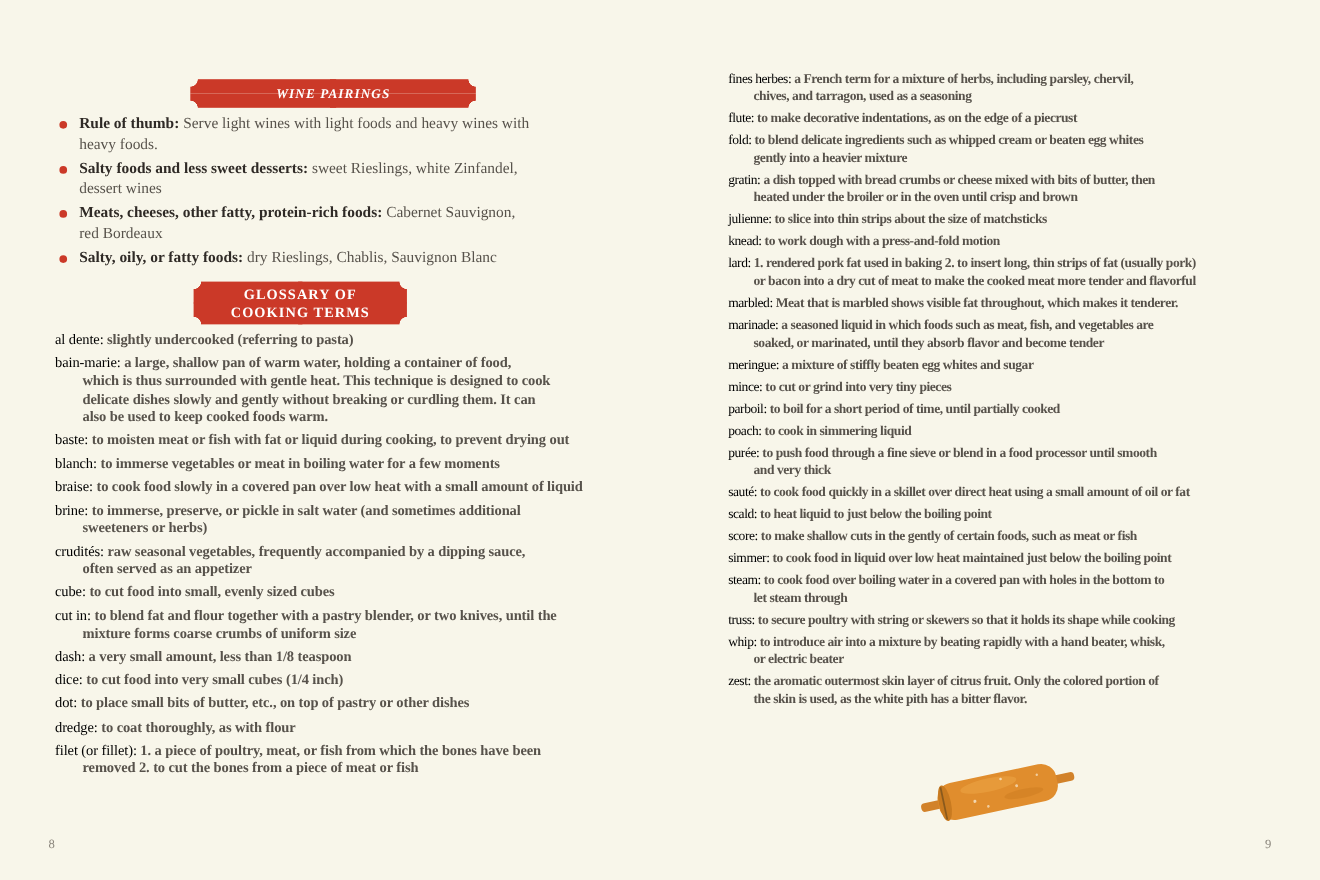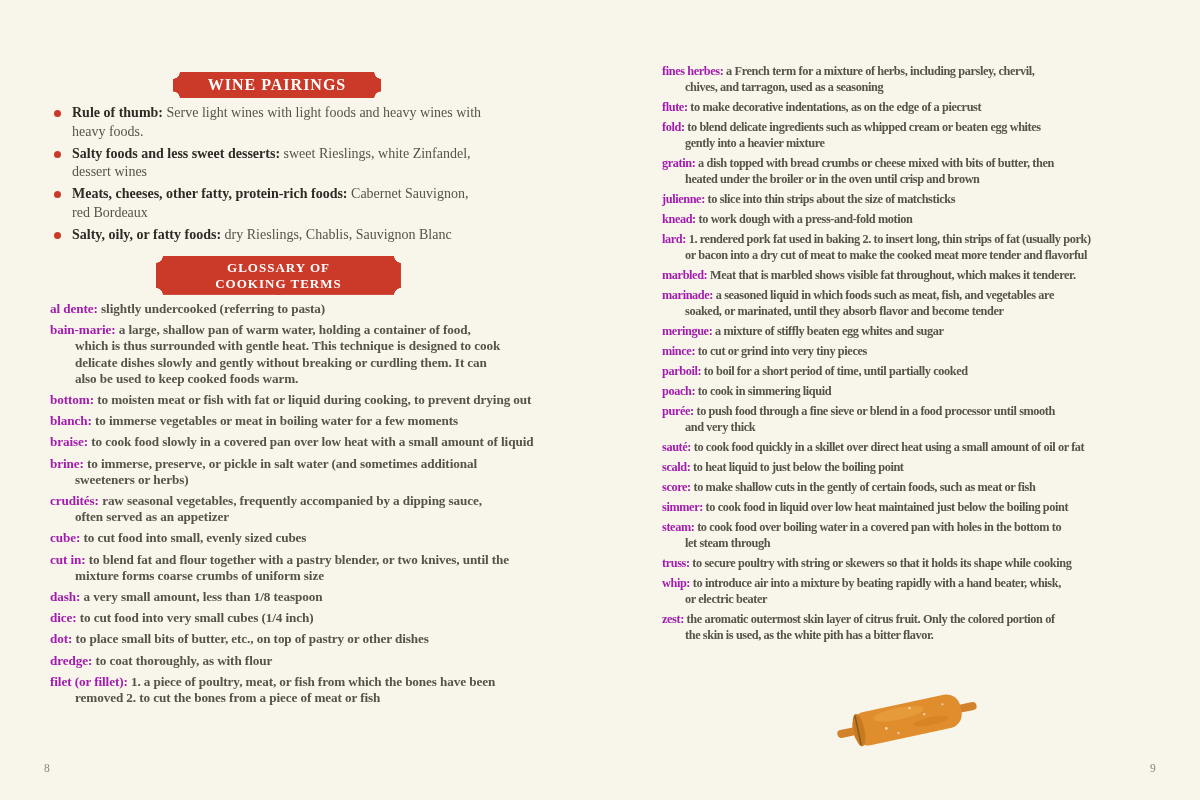--- a/index.html
+++ b/index.html
@@ -17,37 +17,37 @@
     position:absolute;
     display:flex;align-items:center;justify-content:center;
     color:#ffffff;font-weight:700;text-align:center;
     letter-spacing:1px;white-space:pre-line;
     background:
       radial-gradient(circle at 0 0,      rgba(0,0,0,0) 6.5px, var(--red,#cb3928) 7px) 0 0/51% 51% no-repeat,
       radial-gradient(circle at 100% 0,   rgba(0,0,0,0) 6.5px, var(--red,#cb3928) 7px) 100% 0/51% 51% no-repeat,
       radial-gradient(circle at 0 100%,   rgba(0,0,0,0) 6.5px, var(--red,#cb3928) 7px) 0 100%/51% 51% no-repeat,
       radial-gradient(circle at 100% 100%,rgba(0,0,0,0) 6.5px, var(--red,#cb3928) 7px) 100% 100%/51% 51% no-repeat;
   }
-  #wine-banner{left:125px;top:72px;width:208px;height:26px;font-size:16px;}
-  #glossary-banner{left:108px;top:256px;width:245px;height:39px;font-size:13px;line-height:15.5px;}
+  #wine-banner{left:125px;top:72px;width:260px;height:26px;font-size:12px;font-style:italic;}
+  #glossary-banner{left:128px;top:256px;width:194px;height:39px;font-size:13px;line-height:15.5px;}
 
   #wine-list{position:absolute;left:0;top:104px;width:494px;list-style:none;margin:0;padding:0;
     font-size:14px;line-height:18.5px;}
   #wine-list li{position:relative;padding-left:24px;margin:0 0 3.5px 0;}
   .bullet{position:absolute;left:6px;top:6px;width:7px;height:7px;border-radius:50%;
     background:var(--red,#cb3928);}
   .wine-term{font-weight:700;color:#2f2a26;}
   .wine-def{white-space:pre-line;}
 
   .glossary{position:absolute;margin:0;padding:0;}
   #left-glossary{left:2px;top:301px;width:558px;font-size:13.2px;letter-spacing:-0.1px;line-height:16.2px;}
   #right-glossary{left:2px;top:63px;width:503px;font-size:12.3px;letter-spacing:-0.4px;line-height:16px;}
   .entry{margin:0 0 5px 0;padding-left:25px;text-indent:-25px;}
   #right-glossary .entry{margin-bottom:4px;padding-left:23px;text-indent:-23px;}
-  .term{font-weight:700;color:#a21caf;}
+  .term{font-weight:400;color:#000000;}
   .def{white-space:pre-line;font-weight:bold;}
 
   .page-number{position:absolute;top:762px;font-size:11.5px;color:#8b867d;}
   #page-number-left{left:44px;}
   #page-number-right{left:1150px;}
 
   #rolling-pin{position:absolute;left:830px;top:682px;width:155px;height:72px;}
 </style>
 </head>
 <body>
@@ -75,21 +75,21 @@
 
   <div class="glossary" id="left-glossary">
 
       <p class="entry"><b class="term">al dente:</b> <span class="def">slightly undercooked (referring to pasta)</span></p>
 
       <p class="entry"><b class="term">bain-marie:</b> <span class="def">a large, shallow pan of warm water, holding a container of food,
 which is thus surrounded with gentle heat. This technique is designed to cook
 delicate dishes slowly and gently without breaking or curdling them. It can
 also be used to keep cooked foods warm.</span></p>
 
-      <p class="entry"><b class="term">bottom:</b> <span class="def">to moisten meat or fish with fat or liquid during cooking, to prevent drying out</span></p>
+      <p class="entry"><b class="term">baste:</b> <span class="def">to moisten meat or fish with fat or liquid during cooking, to prevent drying out</span></p>
 
       <p class="entry"><b class="term">blanch:</b> <span class="def">to immerse vegetables or meat in boiling water for a few moments</span></p>
 
       <p class="entry"><b class="term">braise:</b> <span class="def">to cook food slowly in a covered pan over low heat with a small amount of liquid</span></p>
 
       <p class="entry"><b class="term">brine:</b> <span class="def">to immerse, preserve, or pickle in salt water (and sometimes additional
 sweeteners or herbs)</span></p>
 
       <p class="entry"><b class="term">crudités:</b> <span class="def">raw seasonal vegetables, frequently accompanied by a dipping sauce,
 often served as an appetizer</span></p>

